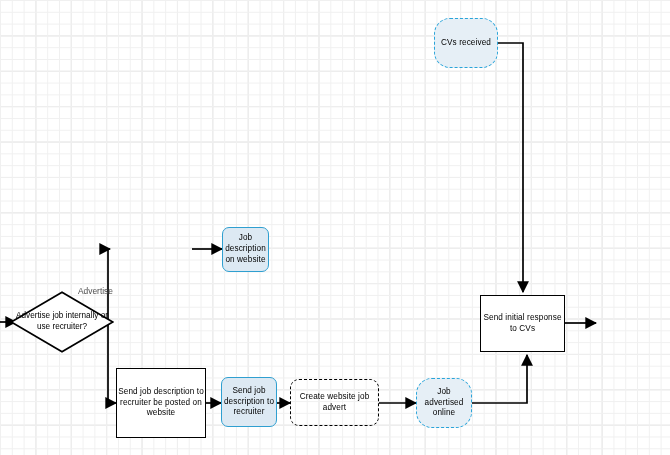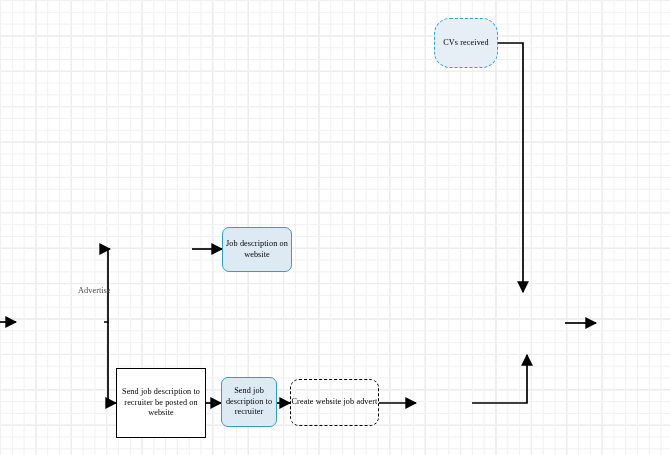--- a/index.html
+++ b/index.html
@@ -17,21 +17,21 @@
       linear-gradient(to right, #f0f0f0 1px, transparent 1px),
       linear-gradient(to bottom, #f0f0f0 1px, transparent 1px),
       linear-gradient(to right, #dcdcdc 1px, transparent 1px),
       linear-gradient(to bottom, #dcdcdc 1px, transparent 1px);
     background-size:
       11.8px 11.8px,
       11.8px 11.8px,
       35.4px 35.4px,
       35.4px 35.4px;
     background-position: 0 0, 0 0, 0 0, 0 0;
-    font-family: Liberation Serif, serif;
+    font-family: Liberation Sans, sans-serif;
   }
   .node {
     position: absolute;
     box-sizing: border-box;
     display: flex;
     align-items: center;
     justify-content: center;
     text-align: center;
     font-size: 8.2px;
     line-height: 1.32;
@@ -137,35 +137,47 @@
     <path d="M 497 43 L 523 43 L 523 292" fill="none" stroke="#000000" stroke-width="1.7" marker-end="url(#arrow)"></path>
 
     <path d="M 565 323 L 596 323" fill="none" stroke="#000000" stroke-width="1.7" marker-end="url(#arrow)"></path>
   </svg>
 
   <div class="node data-dashed" style="left:434px; top:18px; width:64px; height:50px;">
     <span class="lbl">CVs received</span>
   </div>
 
 
-  <div class="node data-solid" style="left:222px; top:227px; width:70px; height:45px;">
+  <div class="node data-solid" style="left:222px; top:227px; width:47px; height:45px;">
     <span class="lbl">Job description on website</span>
   </div>
 
+  <div class="decision" style="left:10px; top:291px;">
+    <svg class="diamond-shape" viewBox="0 0 104 62" preserveAspectRatio="none" xmlns="http://www.w3.org/2000/svg">
+      <polygon points="52,1.2 102.8,31 52,60.8 1.2,31" fill="#ffffff" stroke="#000000" stroke-width="1.8"></polygon>
+    </svg>
+    <div class="dtext">Advertise job internally or use recruiter?</div>
+  </div>
 
   <div class="edge-label" style="left:78px; top:286px;">Advertise</div>
 
   <div class="node data-solid" style="left:221px; top:377px; width:56px; height:50px;">
     <span class="lbl">Send job description to recruiter</span>
   </div>
 
   <div class="node process" style="left:116px; top:368px; width:90px; height:70px;">
     <span class="lbl">Send job description to recruiter be posted on website</span>
   </div>
 
   <div class="node proc-dashed" style="left:290px; top:379px; width:89px; height:47px;">
     <span class="lbl">Create website job advert</span>
   </div>
 
+  <div class="node data-dashed" style="left:416px; top:378px; width:56px; height:50px;">
+    <span class="lbl">Job advertised online</span>
+  </div>
 
+  <div class="node process" style="left:480px; top:295px; width:85px; height:57px;">
+    <span class="lbl">Send initial response to CVs</span>
+  </div>
 
 
 </div>
 
 </body></html>

